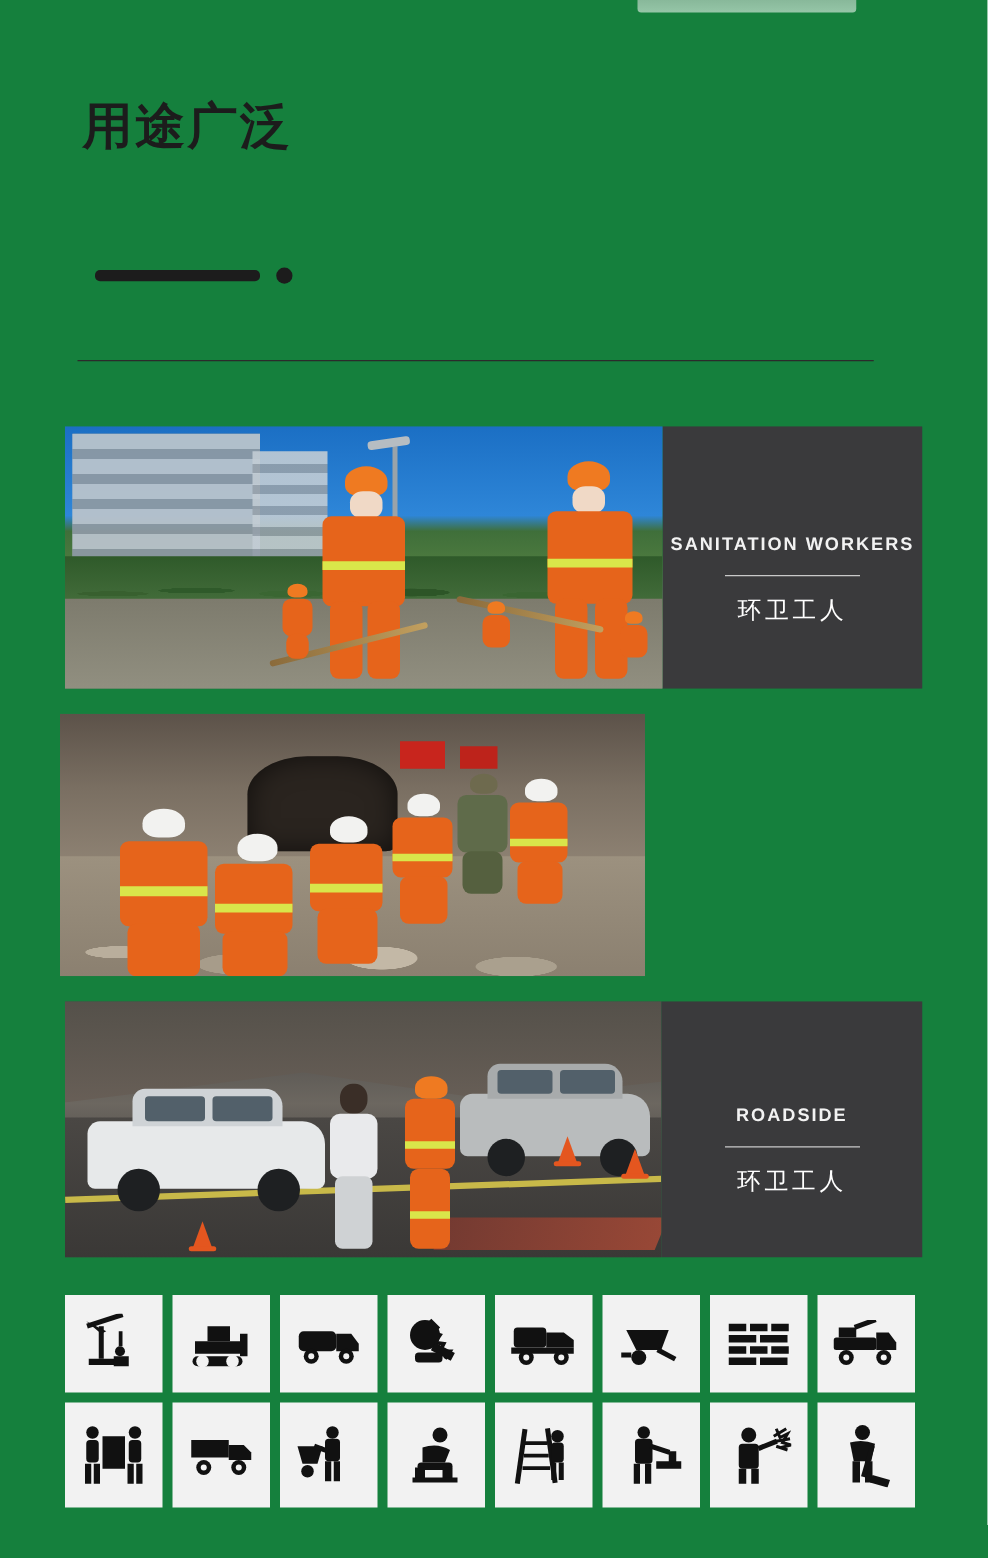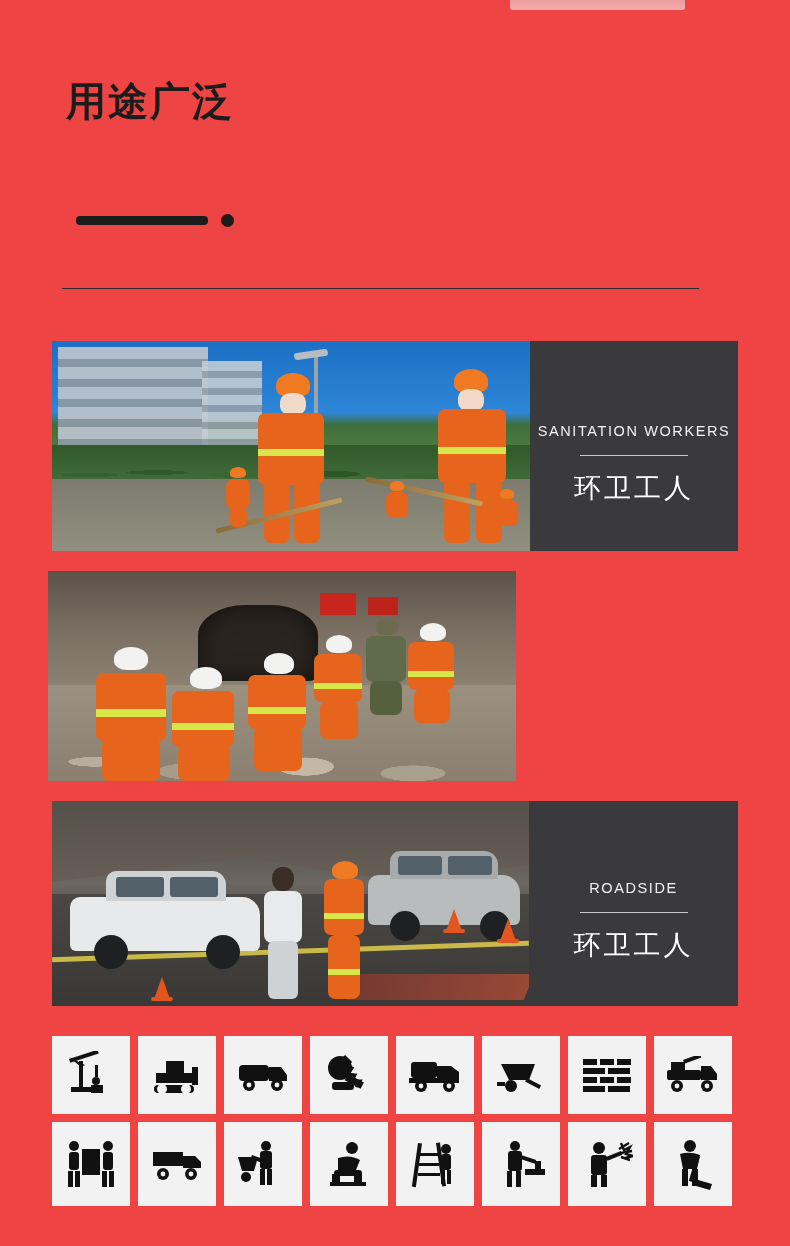--- a/index.html
+++ b/index.html
@@ -11,21 +11,21 @@
     width: 790px;
     height: 1246px;
     position: relative;
     font-family: "Liberation Sans", sans-serif;
     overflow: hidden;
   }
   .page {
     position: relative;
     width: 790px;
     height: 1246px;
-    background: #ef4444;
+    background: #15803d;
   }
 
   
   .header {
     position: absolute;
     left: 0;
     top: 0;
     width: 790px;
   }
   .faded-top {
@@ -100,31 +100,31 @@
     display: flex;
     flex-direction: column;
     justify-content: center;
     align-items: center;
     text-align: center;
   }
   .panel .en {
     font-size: 14.5px;
     letter-spacing: 1.6px;
     color: #f2f2f2;
-    font-weight: 400;
+    font-weight: 700;
     margin-top: 36px;
   }
   .panel .divider {
     width: 108px;
     height: 1px;
     background: #c9c9c9;
     margin: 16px 0 14px 0;
   }
   .panel .cn {
-    font-size: 27px;
+    font-size: 19px;
     letter-spacing: 3px;
     color: #ffffff;
   }
 
   
   .r1 .photo { width: 478px; height: 210px; }
   .r1 .panel { width: 208px; height: 210px; }
   
   .r2 .panel { width: 222px; height: 210px; }
   .r2 .photo { width: 468px; height: 210px; }

